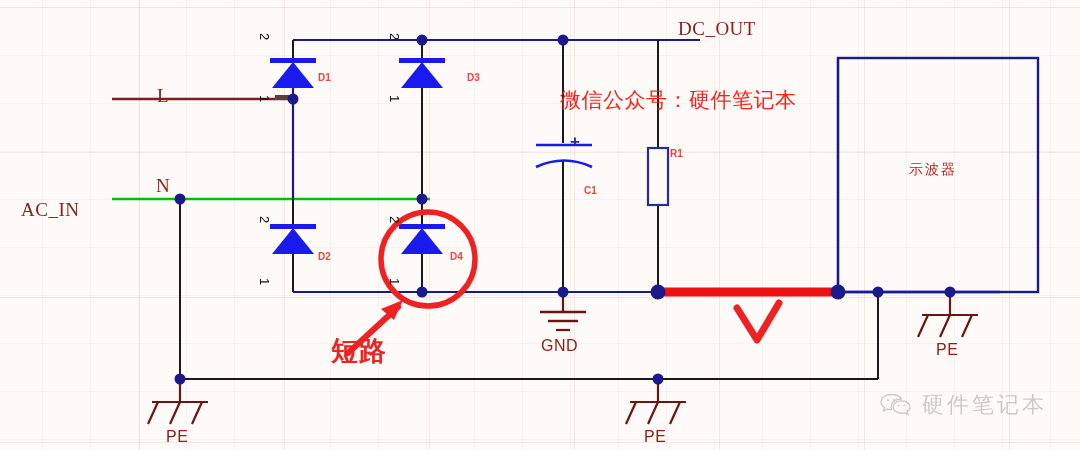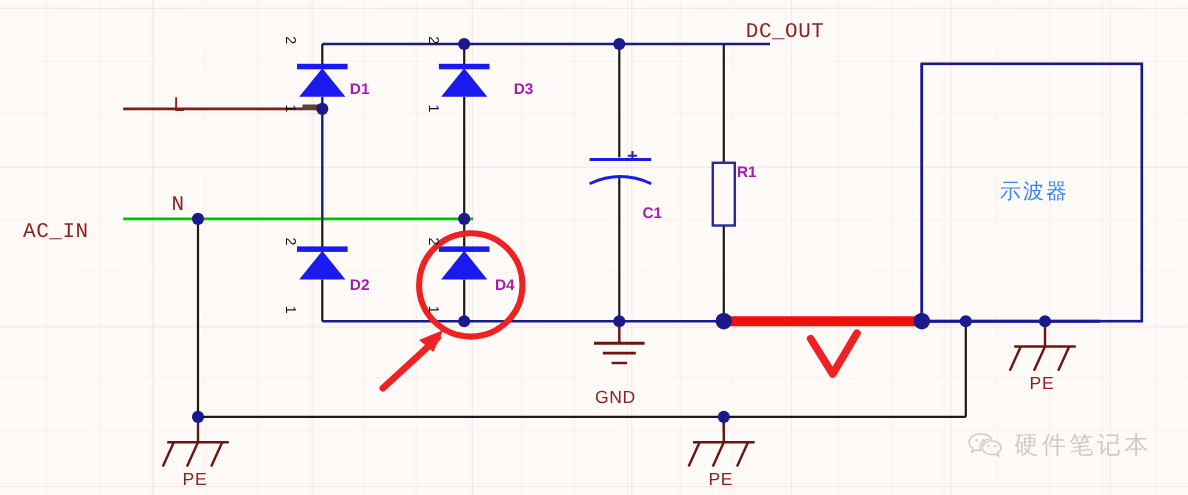--- a/index.html
+++ b/index.html
@@ -31,47 +31,47 @@
   .schematic-svg {
     position: absolute;
     left: 0; top: 0;
   }
   .lbl {
     position: absolute;
     white-space: nowrap;
     pointer-events: none;
   }
   .net-label {
-    font-family: Liberation Mono, monospace;
+    font-family: Liberation Serif, serif;
     font-size: 19px;
     color: #8b2020;
     letter-spacing: 0.5px;
   }
   .ref-des {
     font-family: "Liberation Sans", "DejaVu Sans", sans-serif;
-    font-size: 14px;
-    color: #a21caf;
+    font-size: 10px;
+    color: #ef4444;
     font-weight: 600;
   }
   .pin-num {
     font-family: "Liberation Sans", "DejaVu Sans", sans-serif;
     font-size: 13px;
     color: #111111;
     transform-origin: left top;
   }
   .gnd-label {
     font-family: "Liberation Sans", "DejaVu Sans", sans-serif;
     font-size: 16px;
     color: #8b2020;
     letter-spacing: 0.5px;
   }
   .box-label-cn {
     font-family: "Liberation Serif", "DejaVu Serif", serif;
-    font-size: 19px;
-    color: #3b82f6;
+    font-size: 14px;
+    color: #b91c1c;
     letter-spacing: 2px;
   }
   .watermark-red {
     font-family: "Liberation Sans", "DejaVu Sans", sans-serif;
     font-size: 21px;
     color: #fd1f18;
     font-weight: 500;
     letter-spacing: 0.5px;
   }
   .annot-red-bold {
@@ -263,28 +263,30 @@
   <div class="lbl pin-num" style="left:272px; top:216px; transform:rotate(90deg);">2</div>
   <div class="lbl pin-num" style="left:272px; top:278px; transform:rotate(90deg);">1</div>
 
   <div class="lbl pin-num" style="left:402px; top:216px; transform:rotate(90deg);">2</div>
   <div class="lbl pin-num" style="left:402px; top:278px; transform:rotate(90deg);">1</div>
 
   <div class="lbl cap-plus" style="left:570px; top:132px;">+</div>
   <div class="lbl ref-des" style="left:584px; top:185px;">C1</div>
   <div class="lbl ref-des" style="left:670px; top:148px;">R1</div>
 
-  <div class="lbl gnd-label" style="left:541px; top:337px;margin-top:16px;">GND</div>
+  <div class="lbl gnd-label" style="left:541px; top:337px;">GND</div>
   <div class="lbl gnd-label" style="left:166px; top:428px;">PE</div>
   <div class="lbl gnd-label" style="left:644px; top:428px;">PE</div>
   <div class="lbl gnd-label" style="left:936px; top:341px;">PE</div>
 
   <div class="lbl box-label-cn" style="left:909px; top:161px;">示波器</div>
 
-
+  <div class="lbl watermark-red" style="left:560px; top:86px;">微信公众号：硬件笔记本</div>
+
+  <div class="lbl annot-red-bold" style="left:331px; top:333px;">短路</div>
 
   <div class="wechat-badge" style="left:880px; top:390px;">
     <svg width="34" height="26" viewBox="0 0 34 26">
       <path d="M11 2.5 C5 2.5 1 6 1 10 C1 12.3 2.4 14.3 4.6 15.6 L3.4 19 L7.2 17.1
                C8.4 17.4 9.7 17.6 11 17.6 C11.2 17.6 11.4 17.6 11.6 17.6
                C11.2 16.7 11 15.8 11 14.8 C11 10.4 15.4 7 20.8 7 C21 7 21.2 7 21.4 7
                C20.4 4.4 16.2 2.5 11 2.5 Z" fill="none" stroke="#8a8a8a" stroke-width="1.3"></path>
       <circle cx="7.8" cy="8.2" r="1.1" fill="#8a8a8a"></circle>
       <circle cx="14.2" cy="8.2" r="1.1" fill="#8a8a8a"></circle>
       <path d="M21.5 8.8 C16.8 8.8 13 11.6 13 15 C13 18.4 16.8 21.2 21.5 21.2

